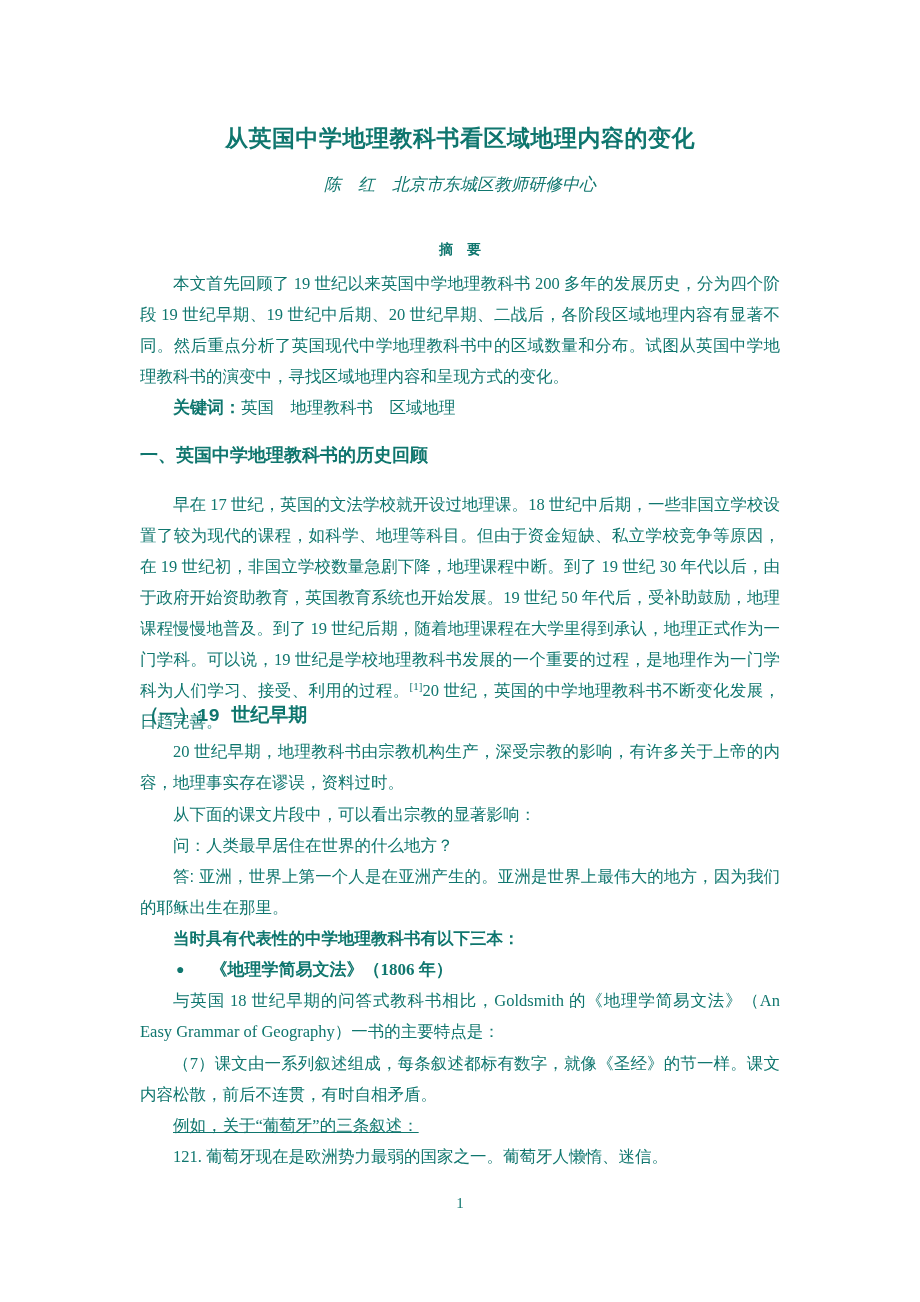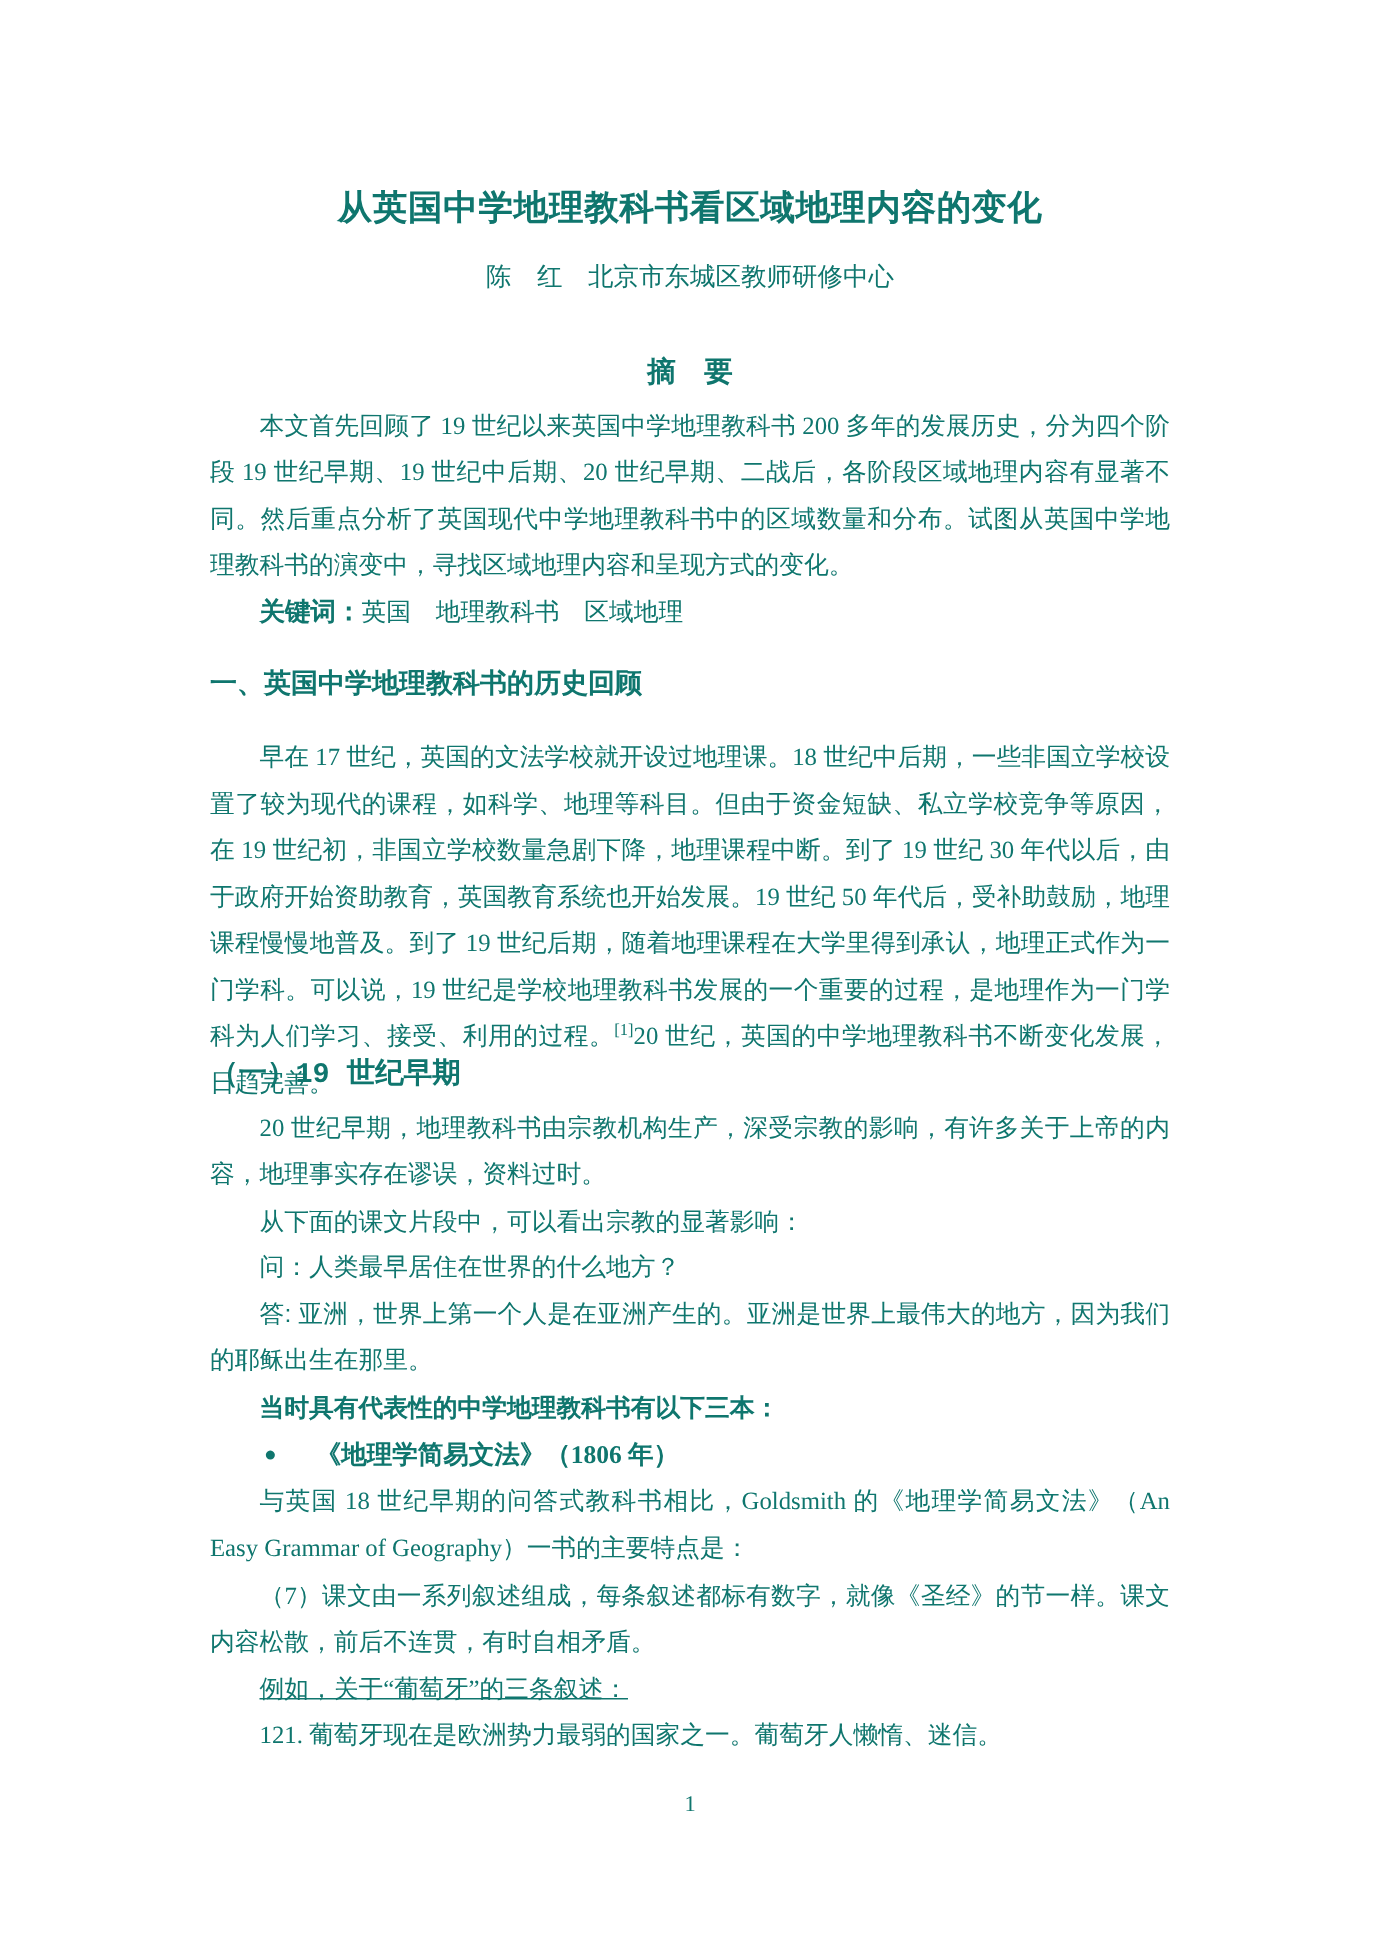--- a/index.html
+++ b/index.html
@@ -30,21 +30,21 @@
   }
   .author-line {
     font-family: "Liberation Sans", "DejaVu Sans", sans-serif;
     font-size: 17px;
     line-height: 26px;
     text-align: center;
   }
   .abstract-heading {
     font-family: "Liberation Sans", "DejaVu Sans", sans-serif;
     font-weight: bold;
-    font-size: 19px;
+    font-size: 14px;
     line-height: 26px;
     text-align: center;
   }
   .body-text {
     font-size: 16.5px;
     line-height: 31px;
     text-align: justify;
   }
   .indent { text-indent: 33px; }
   .keywords-label {
@@ -94,21 +94,21 @@
   }
 </style>
 </head>
 <body>
 
 <div class="page">
   <div class="content">
 
     <h1 class="block doc-title" style="top:106px;">从英国中学地理教科书看区域地理内容的变化</h1>
 
-    <div class="block author-line" style="top:172px;">陈　红　北京市东城区教师研修中心</div>
+    <div class="block author-line" style="top:172px;font-style:italic;">陈　红　北京市东城区教师研修中心</div>
 
     <div class="block abstract-heading" style="top:236px;">摘　要</div>
 
     <p class="block body-text indent" style="top:268px; margin:0;">本文首先回顾了 19 世纪以来英国中学地理教科书 200 多年的发展历史，分为四个阶段 19 世纪早期、19 世纪中后期、20 世纪早期、二战后，各阶段区域地理内容有显著不同。然后重点分析了英国现代中学地理教科书中的区域数量和分布。试图从英国中学地理教科书的演变中，寻找区域地理内容和呈现方式的变化。</p>
 
     <div class="block body-text" style="top:392px; padding-left:33px; width:607px;">
       <span class="keywords-label">关键词：</span><span>英国　地理教科书　区域地理</span>
     </div>
 
     <h2 class="block section-heading" style="top:441px; margin:0;">一、英国中学地理教科书的历史回顾</h2>

